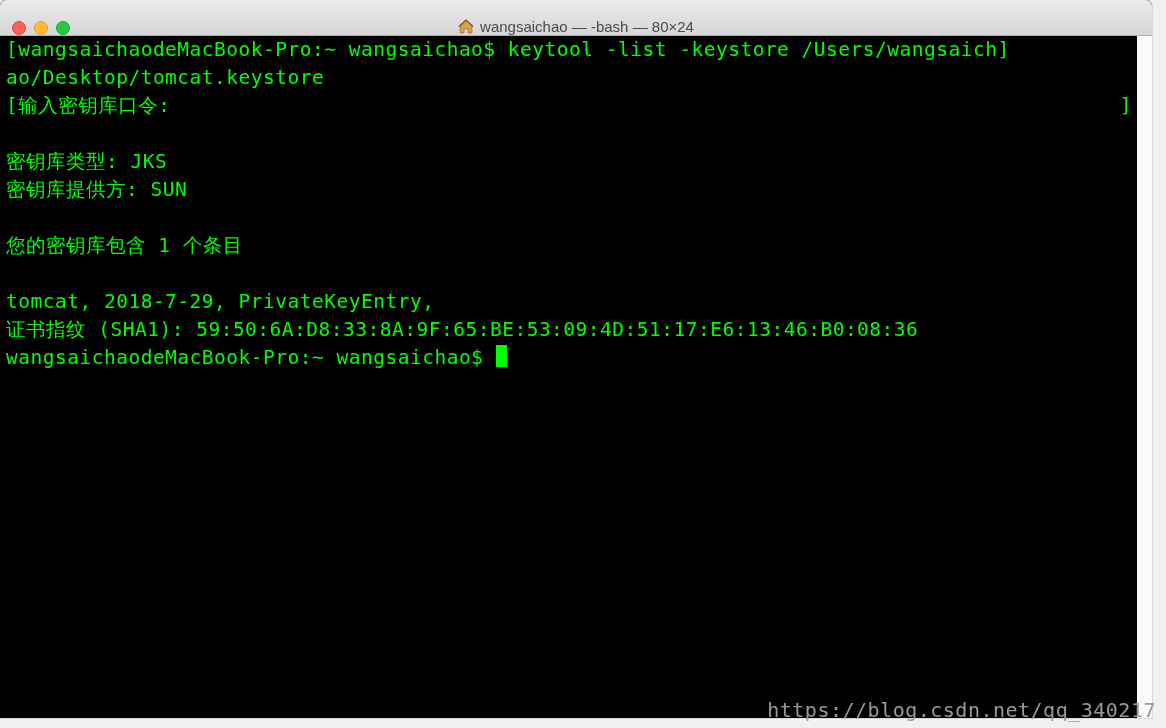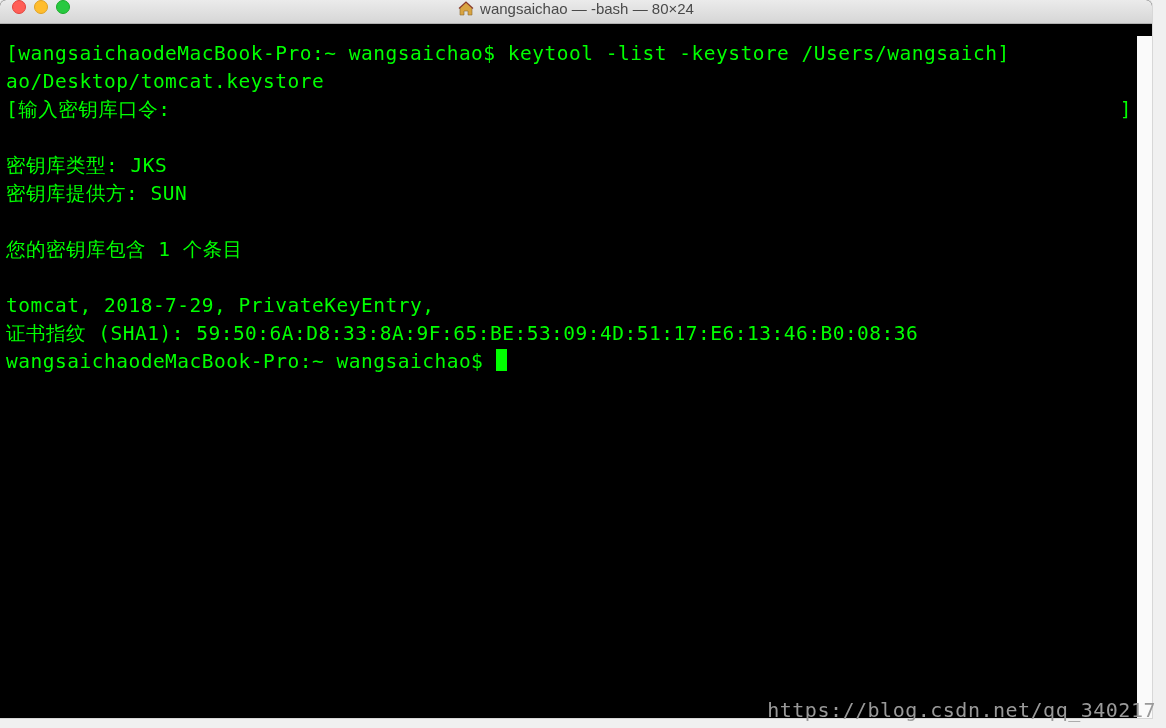--- a/index.html
+++ b/index.html
@@ -18,25 +18,25 @@
     .window {
       width: 1152px;
       height: 718px;
       background: #000;
       border-radius: 6px 6px 0 0;
       overflow: hidden;
       position: relative;
       box-shadow: 0 0 0 1px rgba(0,0,0,0.1);
     }
     .titlebar {
-      height: 24px;
+      height: 36px;
       background: linear-gradient(to bottom, #ebebeb, #d6d6d6);
       border-bottom: 1px solid #b0b0b0;
       display: flex;
-      align-items: flex-start;
+      align-items: flex-end;
       padding: 0 12px;
       position: relative;
     }
     .traffic-lights {
       display: flex;
       gap: 8px;
       align-items: center;
     }
     .traffic-light {
       width: 14px;
@@ -59,21 +59,21 @@
       justify-content: center;
       gap: 6px;
     }
     .home-icon {
       display: inline-flex;
       width: 16px;
       height: 16px;
     }
     .terminal-body {
       background: #000;
-      padding: 16px 6px;
+      padding: 0 6px;
       font-family: "Menlo", "Monaco", "Consolas", monospace;
       font-size: 19.5px;
       line-height: 28px;
       color: #00ff00;
       height: calc(100% - 36px);
       white-space: pre-wrap;
       word-break: break-all;
       position: relative;
       letter-spacing: 0.5px;
     }

